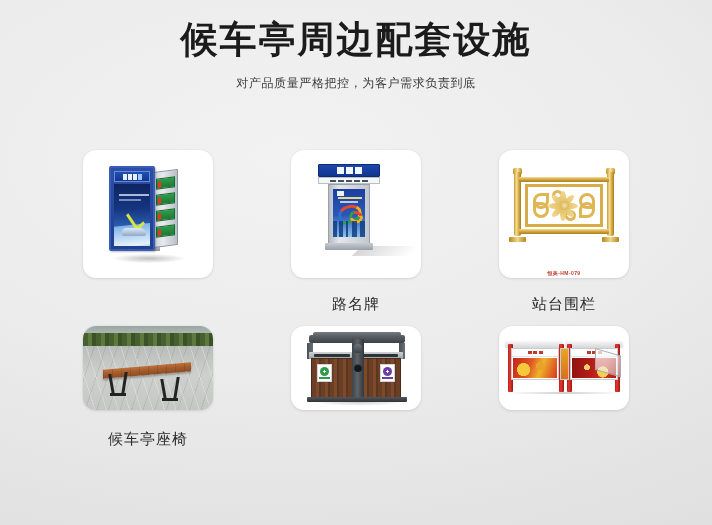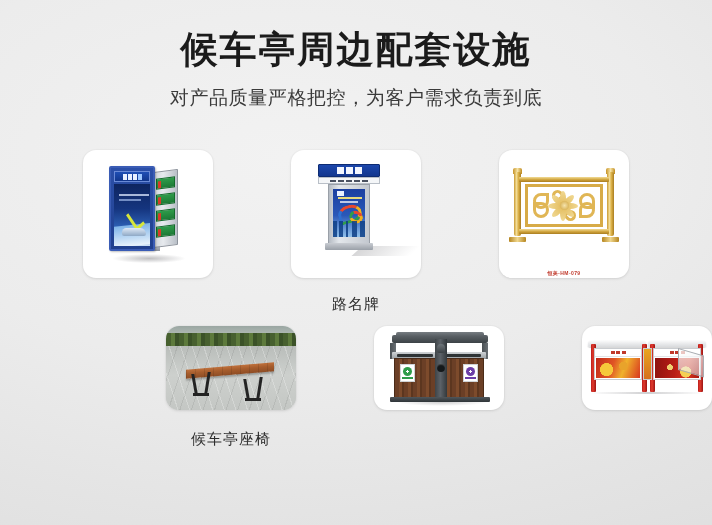--- a/index.html
+++ b/index.html
@@ -5,37 +5,37 @@
   * { margin:0; padding:0; box-sizing:border-box; }
   html,body { width:712px; height:525px; overflow:hidden; }
   body{
     font-family:"Liberation Sans","DejaVu Sans",sans-serif;
     background:
       radial-gradient(ellipse 120% 90% at 40% 30%, #f2f2f2 0%, #ececec 45%, #e4e4e4 75%, #dedede 100%);
     position:relative;
   }
 
   
-  .header{ text-align:center; padding-top:30px; }
+  .header{ text-align:center; padding-top:20px; }
   .title{
     font-size:37px; font-weight:bold; color:#1b1b1b;
     letter-spacing:2px; line-height:1.1;
     font-family:"DejaVu Sans","Liberation Sans",sans-serif;
   }
   .subtitle{
-    margin-top:14px; font-size:19px; color:#3a3a3a; letter-spacing:.6px;
+    margin-top:14px; font-size:12px; color:#3a3a3a; letter-spacing:.6px;
     font-family:"DejaVu Sans","Liberation Sans",sans-serif;
   }
 
   
   .grid{
     position:absolute; left:0; top:150px; width:712px;
   }
   .row{ display:flex; justify-content:center; gap:78px; }
-  .row2{ margin-top:12px;justify-content:flex-end; }
+  .row2{ margin-top:12px; }
 
   .cell{ width:130px; text-align:center; }
 
   .card{
     background:#fff;
     border-radius:13px;
     box-shadow:0 1px 3px rgba(0,0,0,.10), 0 0 0 1px rgba(0,0,0,.015);
     position:relative; overflow:hidden;
   }
   .row1 .card{ width:130px; height:128px; }
@@ -501,20 +501,21 @@
                 <div class="fc-pet" style="transform:rotate(315deg)"></div>
                 <div class="fc-core"></div>
               </div>
             </div>
             <div class="fc-foot l"></div>
               <div class="fc-foot r"></div>
           </div>
           <div class="fc-logo">恒美·HM-079</div>
         </div>
       </div>
+      <div class="caption">站台围栏</div>
     </div>
 
   </div>
 
   <div class="row row2">
 
     <div class="cell">
       <div class="card">
         <div class="art">
           <div class="bh-sky"></div>

